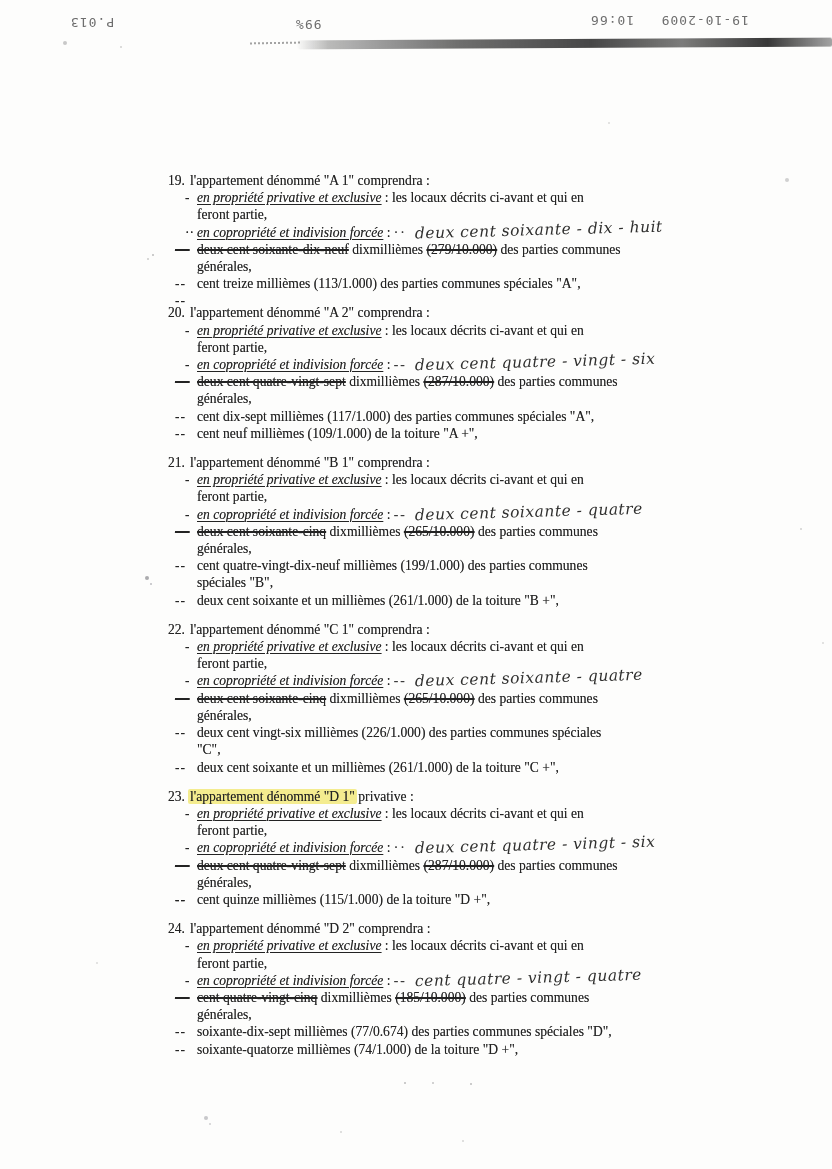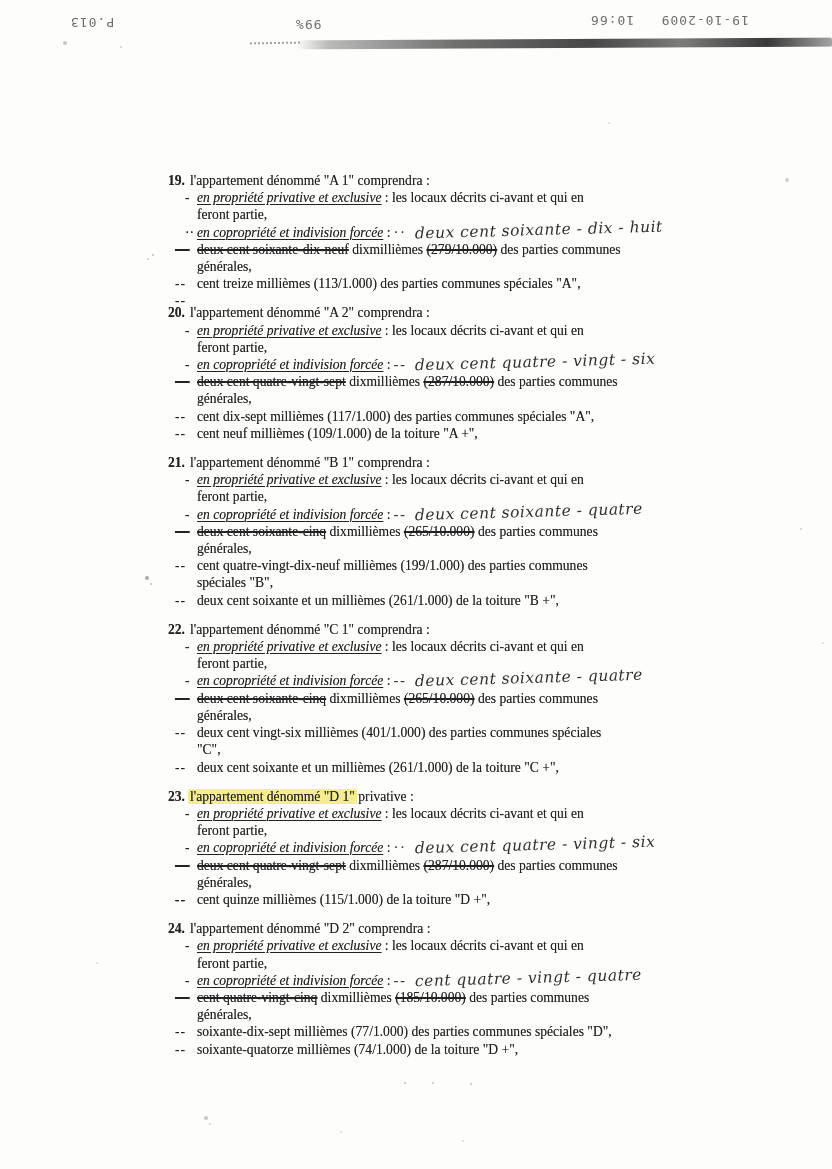--- a/index.html
+++ b/index.html
@@ -46,21 +46,21 @@
   }
 
   
   .doc{
     position:absolute;left:168px;top:172px;width:640px;
     font-size:13.6px;line-height:17.2px;
     text-shadow:0 0 .4px rgba(40,40,40,.55);
   }
   .item{margin-bottom:12px;}
   .head{position:relative;padding-left:22px;}
-  .num{position:absolute;left:0;top:0;font-weight:bold;}
+  .num{position:absolute;left:0;top:0;}
   .hl{border-radius:2px;padding:0 2px;margin:0 -2px;}
   .lines{padding-left:22px;}
   .ln{position:relative;padding-left:7px;}
   .dash{position:absolute;left:-5px;top:0;white-space:pre;}
   .dash.dbl{left:-15px;letter-spacing:1px;}
   .u{text-decoration:underline;text-underline-offset:2px;text-decoration-thickness:1px;font-style:italic;}
   .strike{text-decoration:line-through;text-decoration-thickness:1.5px;}
   .marks{letter-spacing:2px;color:#3a3a3a;}
   .handwriting{
     display:inline-block;
@@ -162,21 +162,21 @@
 
   <section class="item">
     <div class="head"><span class="num">22.</span><span class="hl"></span><span>l'appartement dénommé "C 1" comprendra :</span></div>
     <div class="lines">
       <div class="ln"><span class="dash">-</span><span class="u">en propriété privative et exclusive</span><span> : les locaux décrits ci-avant et qui en</span></div>
       <div class="ln"><span>feront partie,</span></div>
       <div class="ln"><span class="dash">-</span><span class="u">en copropriété et indivision forcée</span><span> : </span><span class="marks">--</span><span class="handwriting">deux cent soixante - quatre</span></div>
       <div class="ln"><span class="dash dbl strike">—</span><span class="strike">deux cent soixante-cinq</span><span> dixmillièmes </span><span class="strike">(265/10.000)</span><span> des parties communes</span></div>
       <div class="ln"><span>générales,</span></div>
       <div class="rows">
-            <div class="ln"><span class="dash dbl">--</span><span>deux cent vingt-six millièmes (401/1.000) des parties communes spéciales</span></div>
+            <div class="ln"><span class="dash dbl">--</span><span>deux cent vingt-six millièmes (226/1.000) des parties communes spéciales</span></div>
             <div class="ln"><span class="dash dbl"></span><span>"C",</span></div>
             <div class="ln"><span class="dash dbl">--</span><span>deux cent soixante et un millièmes (261/1.000) de la toiture "C +",</span></div>
           </div>
     </div>
   </section>
 
   <section class="item">
     <div class="head"><span class="num">23.</span><span class="hl" style="background: rgb(244, 236, 143);">l'appartement dénommé "D 1"</span><span> privative :</span></div>
     <div class="lines">
       <div class="ln"><span class="dash">-</span><span class="u">en propriété privative et exclusive</span><span> : les locaux décrits ci-avant et qui en</span></div>
@@ -193,21 +193,21 @@
 
   <section class="item">
     <div class="head"><span class="num">24.</span><span class="hl"></span><span>l'appartement dénommé "D 2" comprendra :</span></div>
     <div class="lines">
       <div class="ln"><span class="dash">-</span><span class="u">en propriété privative et exclusive</span><span> : les locaux décrits ci-avant et qui en</span></div>
       <div class="ln"><span>feront partie,</span></div>
       <div class="ln"><span class="dash">-</span><span class="u">en copropriété et indivision forcée</span><span> : </span><span class="marks">--</span><span class="handwriting">cent quatre - vingt - quatre</span></div>
       <div class="ln"><span class="dash dbl strike">—</span><span class="strike">cent quatre-vingt-cinq</span><span> dixmillièmes </span><span class="strike">(185/10.000)</span><span> des parties communes</span></div>
       <div class="ln"><span>générales,</span></div>
       <div class="rows">
-            <div class="ln"><span class="dash dbl">--</span><span>soixante-dix-sept millièmes (77/1.000) des parties communes spéciales "D",</span></div>
+            <div class="ln"><span class="dash dbl">--</span><span>soixante-dix-sept millièmes (77/0.674) des parties communes spéciales "D",</span></div>
             <div class="ln"><span class="dash dbl">--</span><span>soixante-quatorze millièmes (74/1.000) de la toiture "D +",</span></div>
           </div>
     </div>
   </section>
 </main>
 
   <div class="speckles"></div>
 </div>
 
 </body></html>

